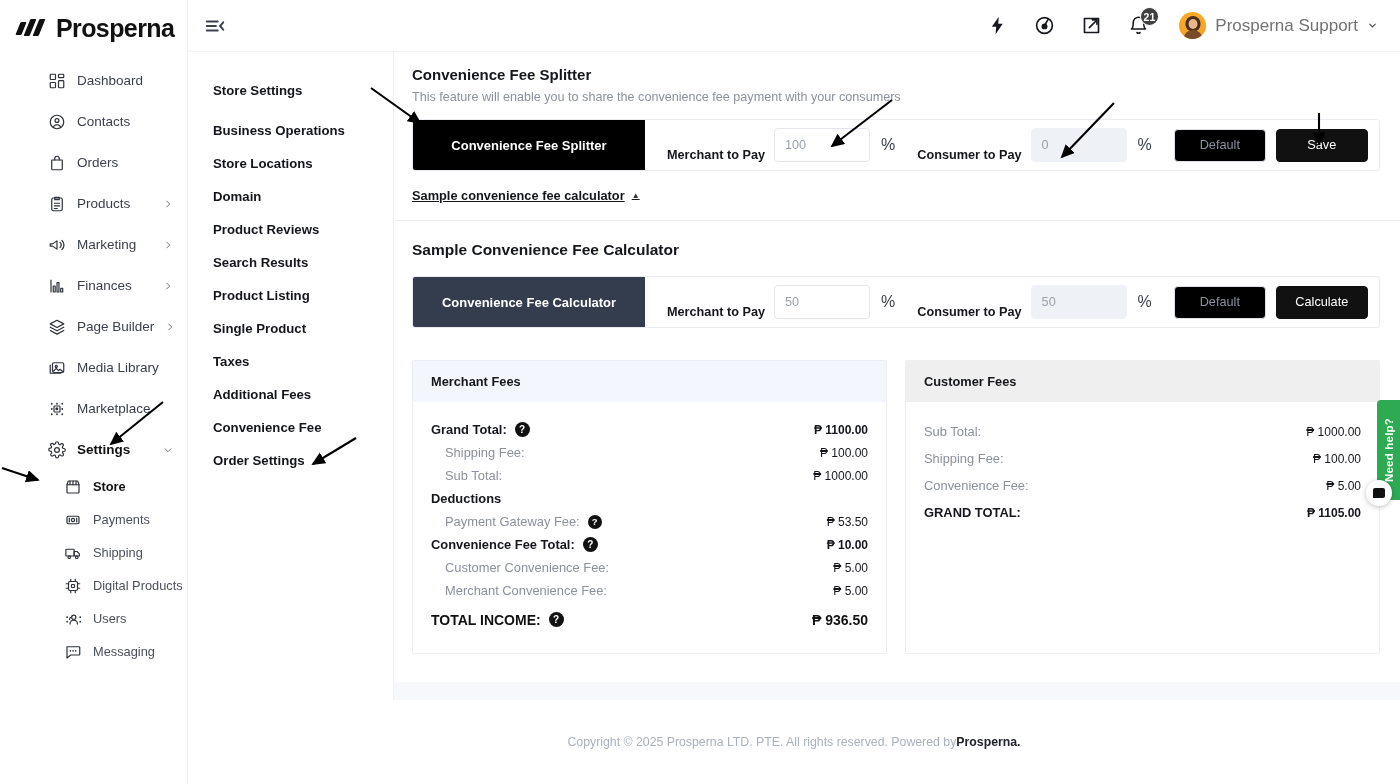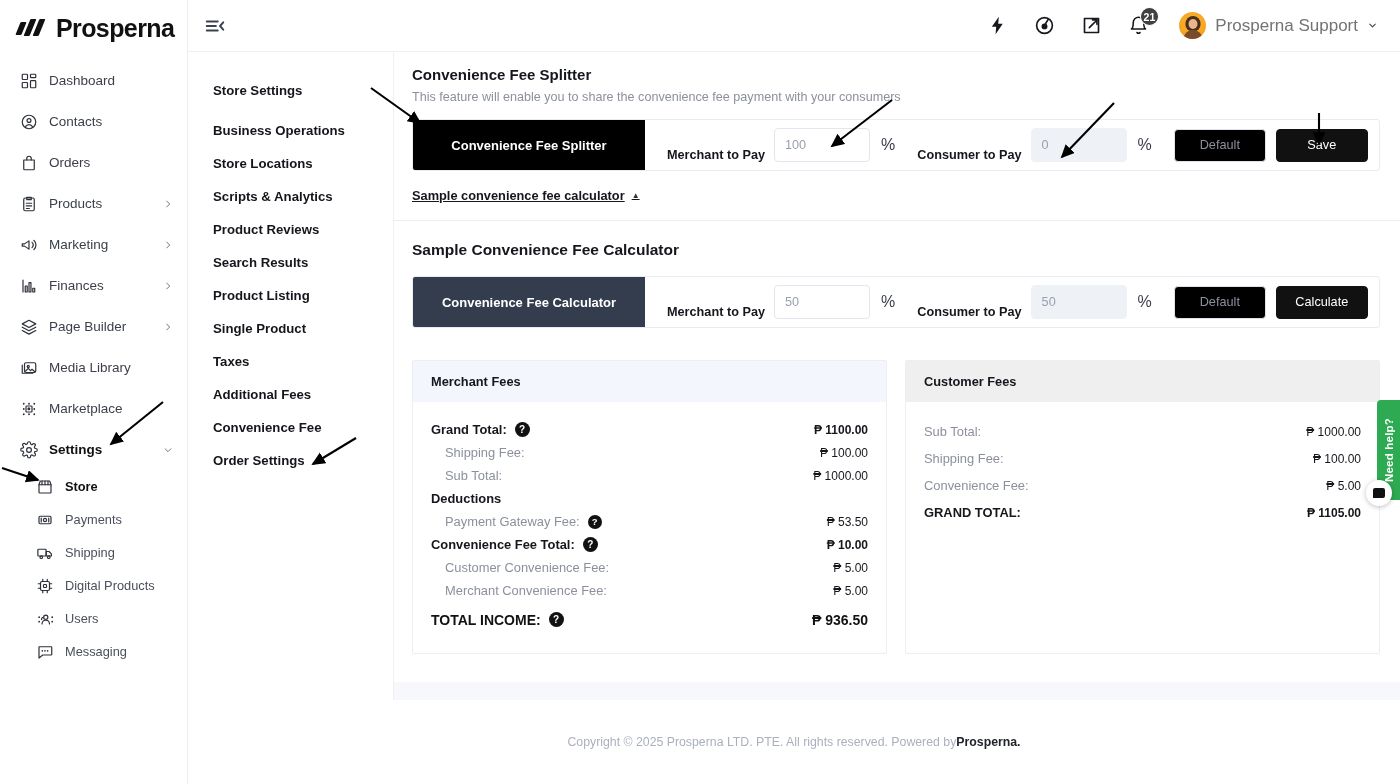--- a/index.html
+++ b/index.html
@@ -21,21 +21,21 @@
   .brand-mark { width: 30px; height: 20px; position: relative; }
   .brand-mark i {
     position: absolute; background: #111; width: 6px; border-radius: 1px;
     transform: skewX(-22deg);
   }
   .brand-mark i:nth-child(1) { left: 0px;  top: 4px;  height: 13px; }
   .brand-mark i:nth-child(2) { left: 9px;  top: 1px;  height: 17px; }
   .brand-mark i:nth-child(3) { left: 18px; top: 1px;  height: 17px; }
   .brand-name { font-size: 25px; font-weight: 700; letter-spacing: -0.6px; color: #111; }
 
-  .nav { padding-top: 8px; }
+  .nav { padding-top: 8px; padding-left: 28px; }
   .nav-item {
     display: flex; align-items: center; gap: 11px;
     height: 41px; padding-left: 20px; padding-right: 14px;
     font-size: 13.5px; color: #3b3f49; cursor: pointer; position: relative;
   }
   .nav-item .lbl { flex: 1 1 auto; white-space: nowrap; }
   .nav-item.active .lbl { font-weight: 700; color: #111; }
   .nav-item.sub { padding-left: 36px; font-size: 12.8px; height: 33px; color: #4a4f5a; }
   .nav-item.sub.active .lbl { font-weight: 700; color: #111; }
   .nav-icon { width: 18px; height: 18px; flex: 0 0 18px; display: block; color: #2d3139; }
@@ -450,21 +450,21 @@
         </span>
       </div>
     </header>
 
     <div class="body-region">
 
       <div class="subnav" id="subnav">
           <div class="subnav-item first">Store Settings</div>
           <div class="subnav-item">Business Operations</div>
           <div class="subnav-item">Store Locations</div>
-          <div class="subnav-item">Scripts &amp; Analytics</div>
+          <div class="subnav-item">Domain</div>
           <div class="subnav-item">Product Reviews</div>
           <div class="subnav-item">Search Results</div>
           <div class="subnav-item">Product Listing</div>
           <div class="subnav-item">Single Product</div>
           <div class="subnav-item">Taxes</div>
           <div class="subnav-item">Additional Fees</div>
           <div class="subnav-item">Convenience Fee</div>
           <div class="subnav-item">Order Settings</div>
         </div>
 

